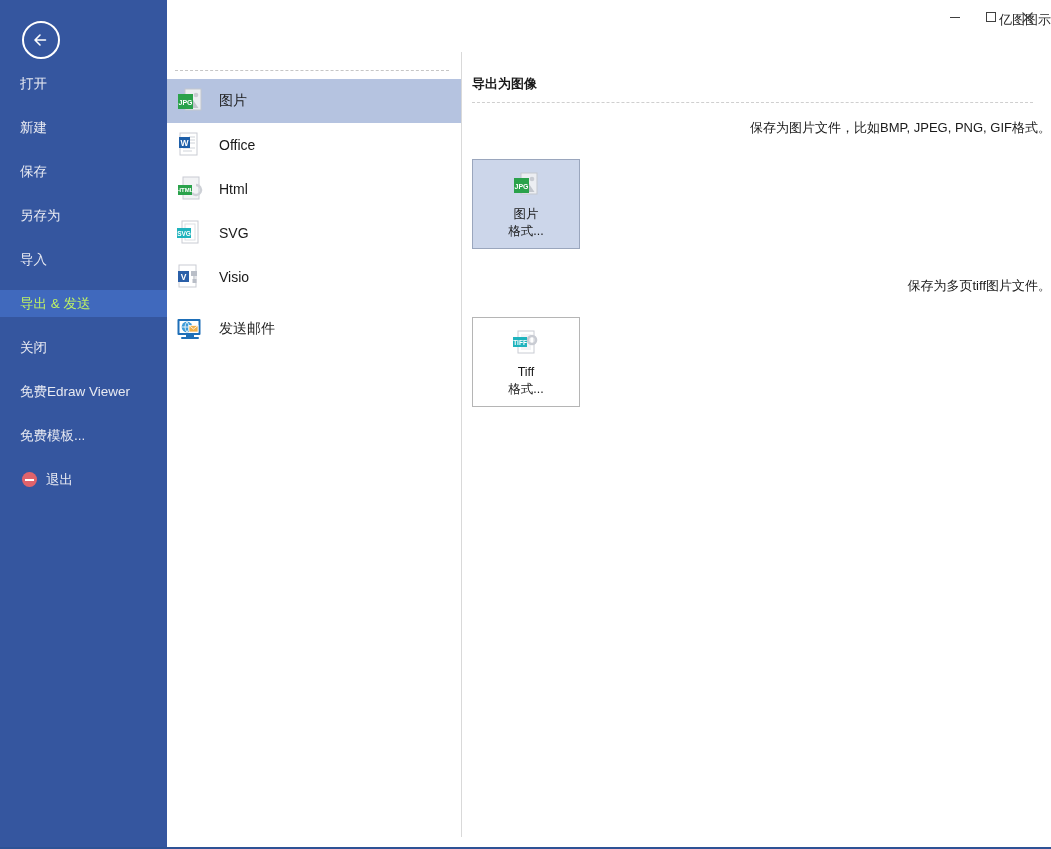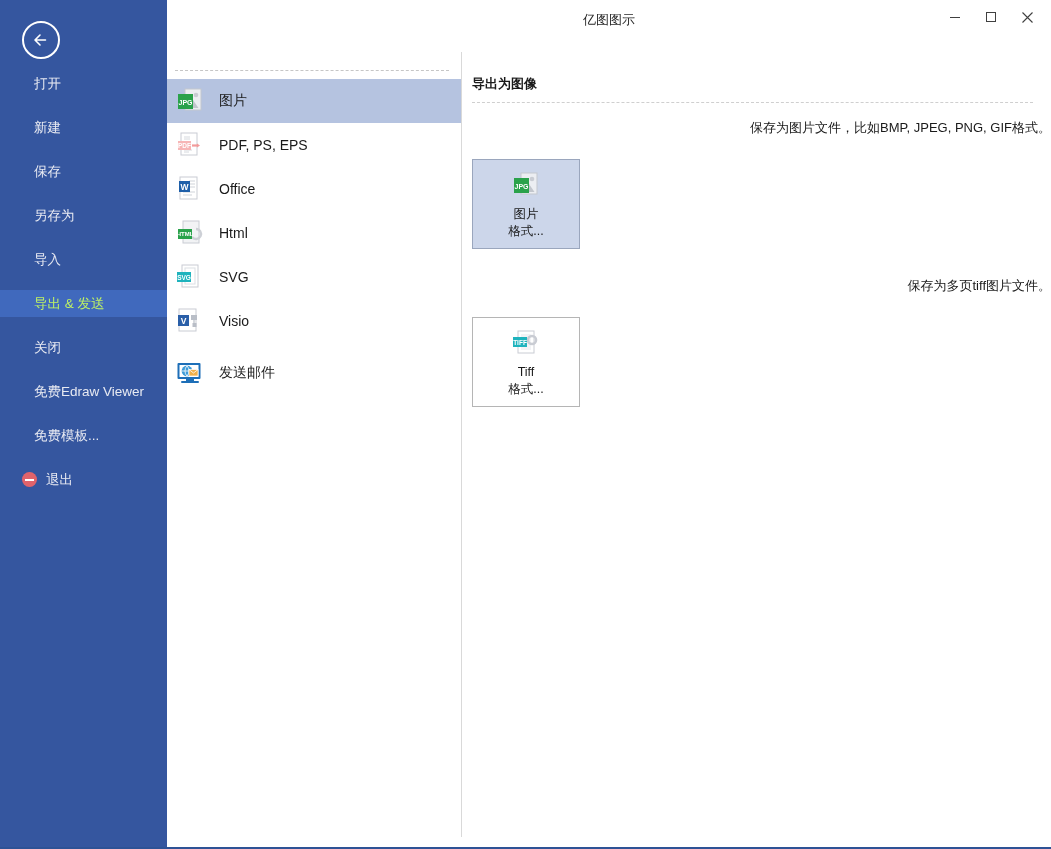--- a/index.html
+++ b/index.html
@@ -48,21 +48,21 @@
 
   .side-list {
     position: absolute;
     top: 70px;
     left: 0;
     width: 167px;
   }
   .side-item {
     height: 27px;
     line-height: 27px;
-    padding-left: 34px;
+    padding-left: 20px;
     color: #e8eaf2;
     font-size: 13.5px;
     cursor: pointer;
     margin-bottom: 17px;
     white-space: nowrap;
     position: relative;
   }
   .side-item.selected {
     background: #4069bd;
     color: #bef264;
@@ -98,21 +98,21 @@
     left: 167px;
     top: 0;
     right: 0;
     height: 37px;
   }
   .win-title {
     position: absolute;
     left: 0;
     right: 0;
     top: 11px;
-    text-align: center;
+    text-align: right;
     font-size: 13px;
     color: #262626;
   }
   .win-controls {
     position: absolute;
     right: 6px;
     top: 2px;
     display: flex;
   }
   .win-btn {
@@ -307,33 +307,20 @@
             <rect x="10" y="3" width="16" height="21" fill="#eceef2" stroke="#c3c7ce" stroke-width="1"></rect>
             <circle cx="21" cy="9" r="2.3" fill="#c9ccd3"></circle>
             <path d="M13 22 L18 14 L23.5 22 Z" fill="#c2c6cd"></path>
             <rect x="3" y="8" width="15" height="15" fill="#2aa24b"></rect>
             <text x="10.5" y="18.5" font-family="'Liberation Sans',sans-serif" font-size="7" font-weight="bold" fill="#ffffff" text-anchor="middle">JPG</text>
           </svg>
         </span>
         <span class="fmt-label">图片</span>
       </div>
 
-      <div class="fmt-item">
-        <span class="fmt-icon">
-          <svg width="30" height="30" viewBox="0 0 30 30">
-            <rect x="6" y="3" width="16" height="22" fill="#ffffff" stroke="#c9ccd3" stroke-width="1"></rect>
-            <path d="M9 7 h6 M9 9 h6 M9 20 h8 M9 22 h5" stroke="#d6d9de" stroke-width="1"></path>
-            <rect x="3" y="11" width="13" height="9" fill="#f7b6b6"></rect>
-            <text x="9.5" y="18" font-family="'Liberation Sans',sans-serif" font-size="6.5" font-weight="bold" fill="#ffffff" text-anchor="middle">PDF</text>
-            <path d="M17 15.5 h6" stroke="#f29b9b" stroke-width="2.2"></path>
-            <path d="M22 13.5 l3 2 -3 2 z" fill="#f29b9b"></path>
-          </svg>
-        </span>
-        <span class="fmt-label">PDF, PS, EPS</span>
-      </div>
 
       <div class="fmt-item">
         <span class="fmt-icon">
           <svg width="30" height="30" viewBox="0 0 30 30">
             <rect x="5" y="3" width="17" height="22" fill="#ffffff" stroke="#c9ccd3" stroke-width="1"></rect>
             <path d="M14 7 h6 M14 10 h6 M14 13 h6 M8 18 h12 M8 21 h9" stroke="#cfd3da" stroke-width="1.2"></path>
             <rect x="4" y="7" width="11" height="11" fill="#1e5fa9"></rect>
             <text x="9.5" y="15.6" font-family="'Liberation Sans',sans-serif" font-size="8.5" font-weight="bold" fill="#ffffff" text-anchor="middle">W</text>
           </svg>
         </span>

